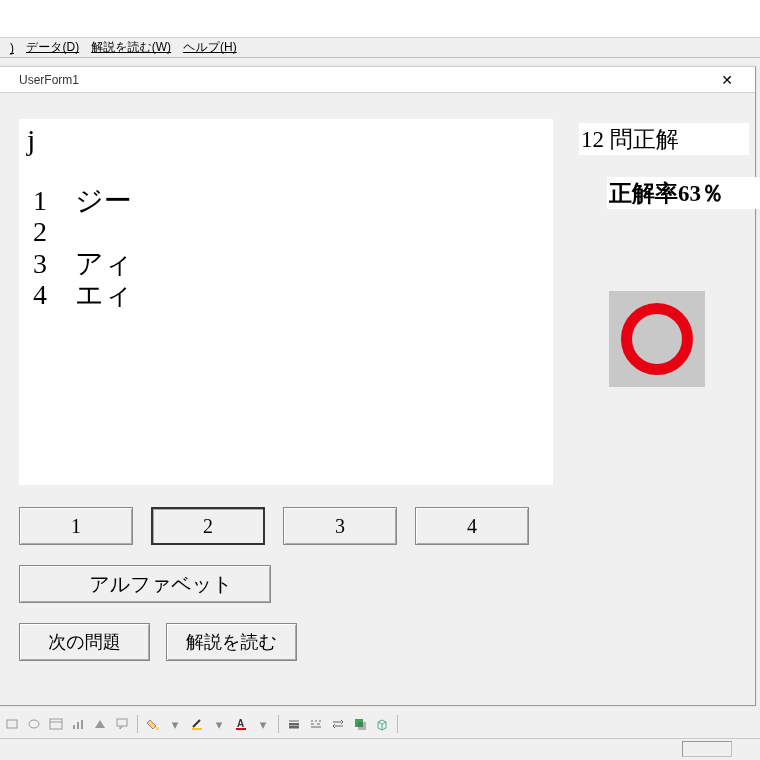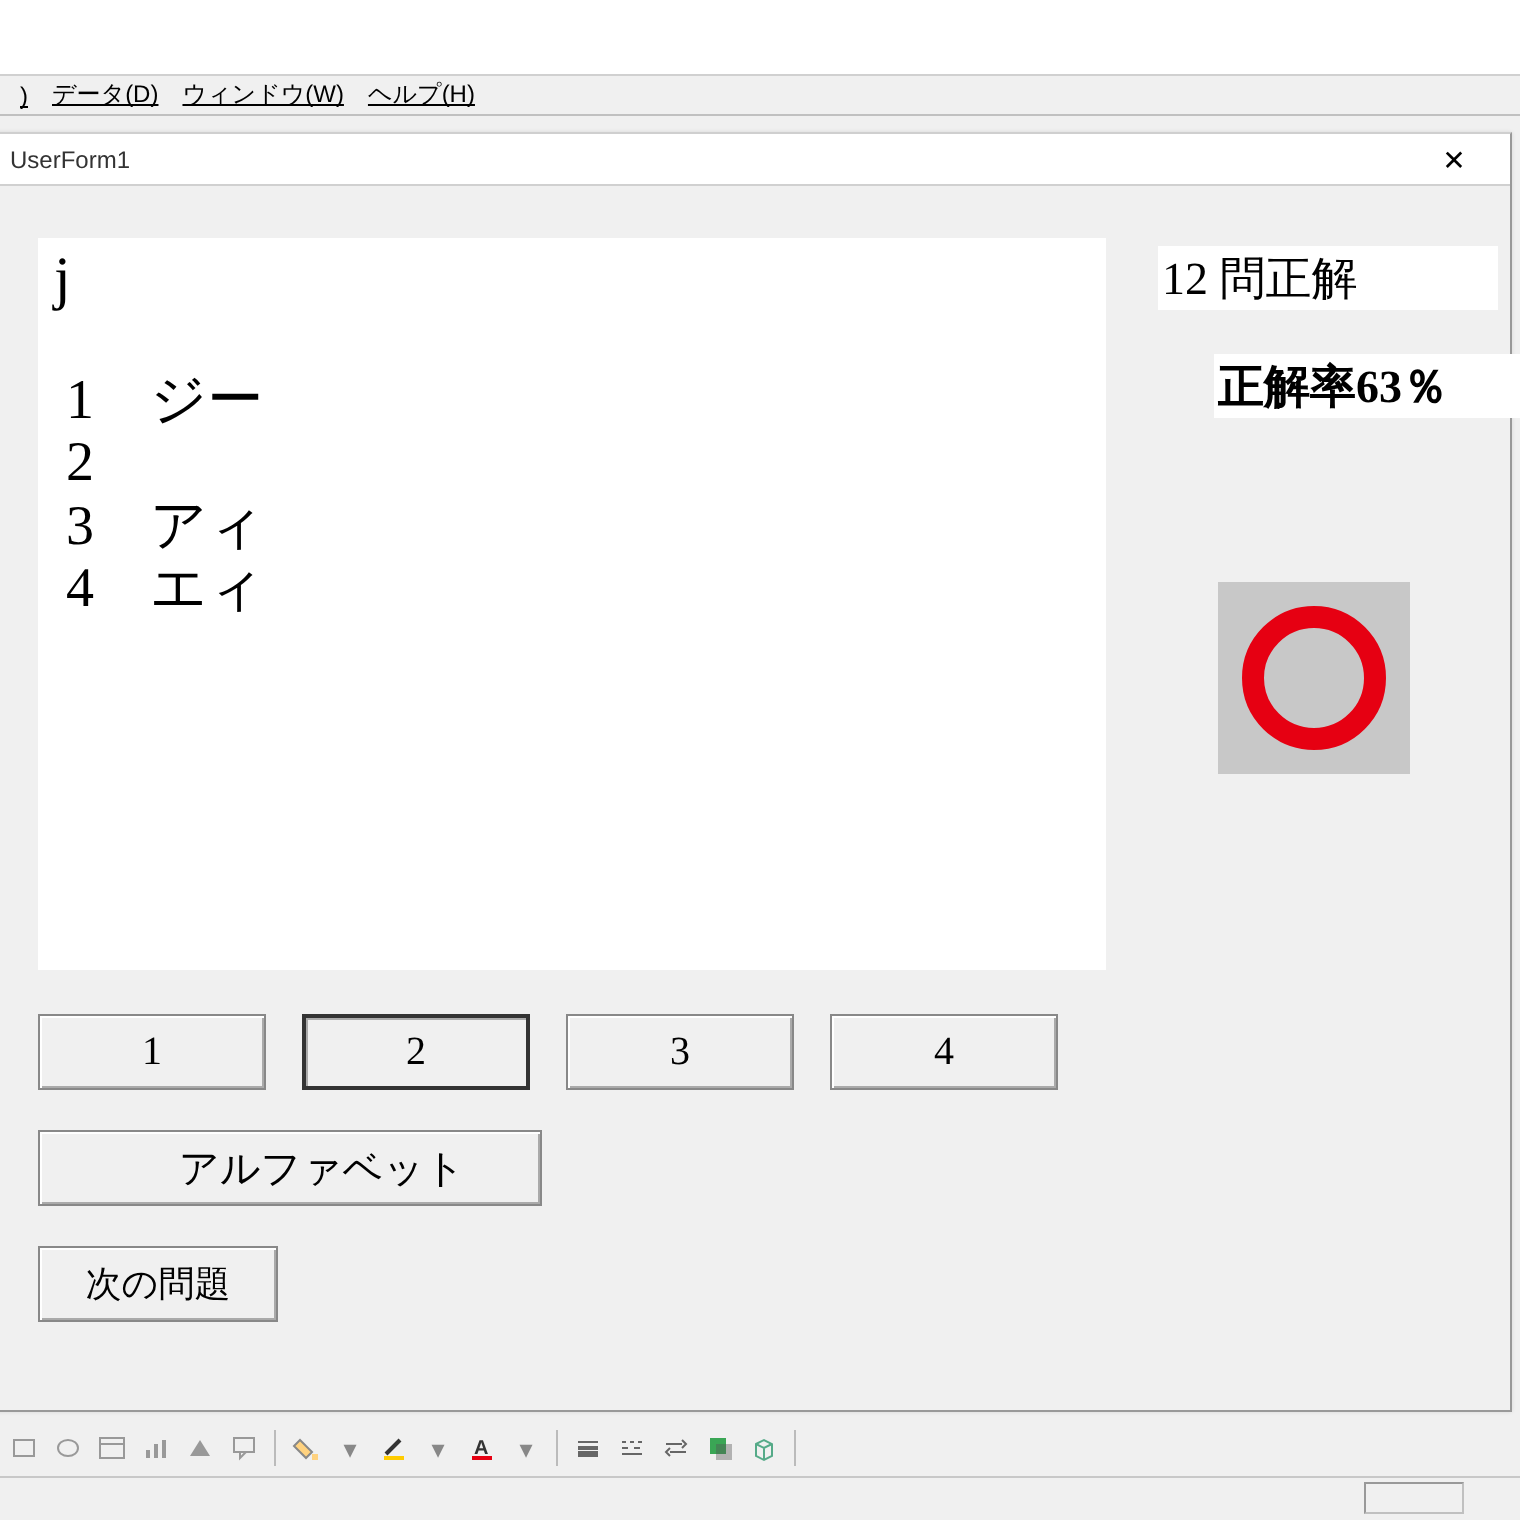--- a/index.html
+++ b/index.html
@@ -49,21 +49,21 @@
     .title-bar {
       height: 26px;
       background: #ffffff;
       border-bottom: 1px solid #d0d0d0;
       display: flex;
       align-items: center;
       justify-content: space-between;
       padding: 0 8px;
       font-size: 12px;
     }
-    .title-text { color: #333; }
+    .title-text { color: #333; margin-left: 14px; }
     .close-x {
       width: 40px;
       text-align: center;
       font-size: 14px;
       cursor: default;
       font-family: Arial, sans-serif;
     }
     .form-body {
       position: relative;
       height: calc(100% - 26px);
@@ -178,21 +178,21 @@
       padding-left: 32px;
     }
     .bottom-buttons {
       position: absolute;
       top: 530px;
       left: 22px;
       display: flex;
       gap: 16px;
     }
     .action-btn {
-      width: 120px;
+      width: 131px;
       height: 38px;
       background: #f0f0f0;
       border: 1px solid #888;
       font-size: 18px;
       font-family: "MS Mincho", "Meiryo", serif;
       cursor: default;
       box-shadow: 1px 1px 0 #fff inset, -1px -1px 0 #aaa inset;
     }
     .toolbar {
       position: absolute;
@@ -239,21 +239,21 @@
     }
   </style>
 </head>
 <body>
 
 <div class="top-white-bar"></div>
 
 <div class="menu-bar">
   <span class="menu-item">)</span>
   <span class="menu-item">データ(D)</span>
-  <span class="menu-item">ウィンドウ(W)</span>
+  <span class="menu-item">解説を読む(W)</span>
   <span class="menu-item">ヘルプ(H)</span>
 </div>
 
 <div class="form-window">
   <div class="title-bar">
     <span class="title-text">UserForm1</span>
     <span class="close-x">✕</span>
   </div>
 
   <div class="form-body">
@@ -288,20 +288,21 @@
       <button class="ans-btn">1</button>
       <button class="ans-btn selected">2</button>
       <button class="ans-btn">3</button>
       <button class="ans-btn">4</button>
     </div>
 
     <button class="alpha-btn">アルファベット</button>
 
     <div class="bottom-buttons">
       <button class="action-btn">次の問題</button>
+      <button class="action-btn">解説を読む</button>
     </div>
 
   </div>
 </div>
 
 <div class="toolbar">
   <div class="tool-icon">
       <svg viewBox="0 0 14 14">
         <rect x="2" y="3" width="10" height="8" fill="none" stroke="#999" stroke-width="1"></rect>
       </svg>

